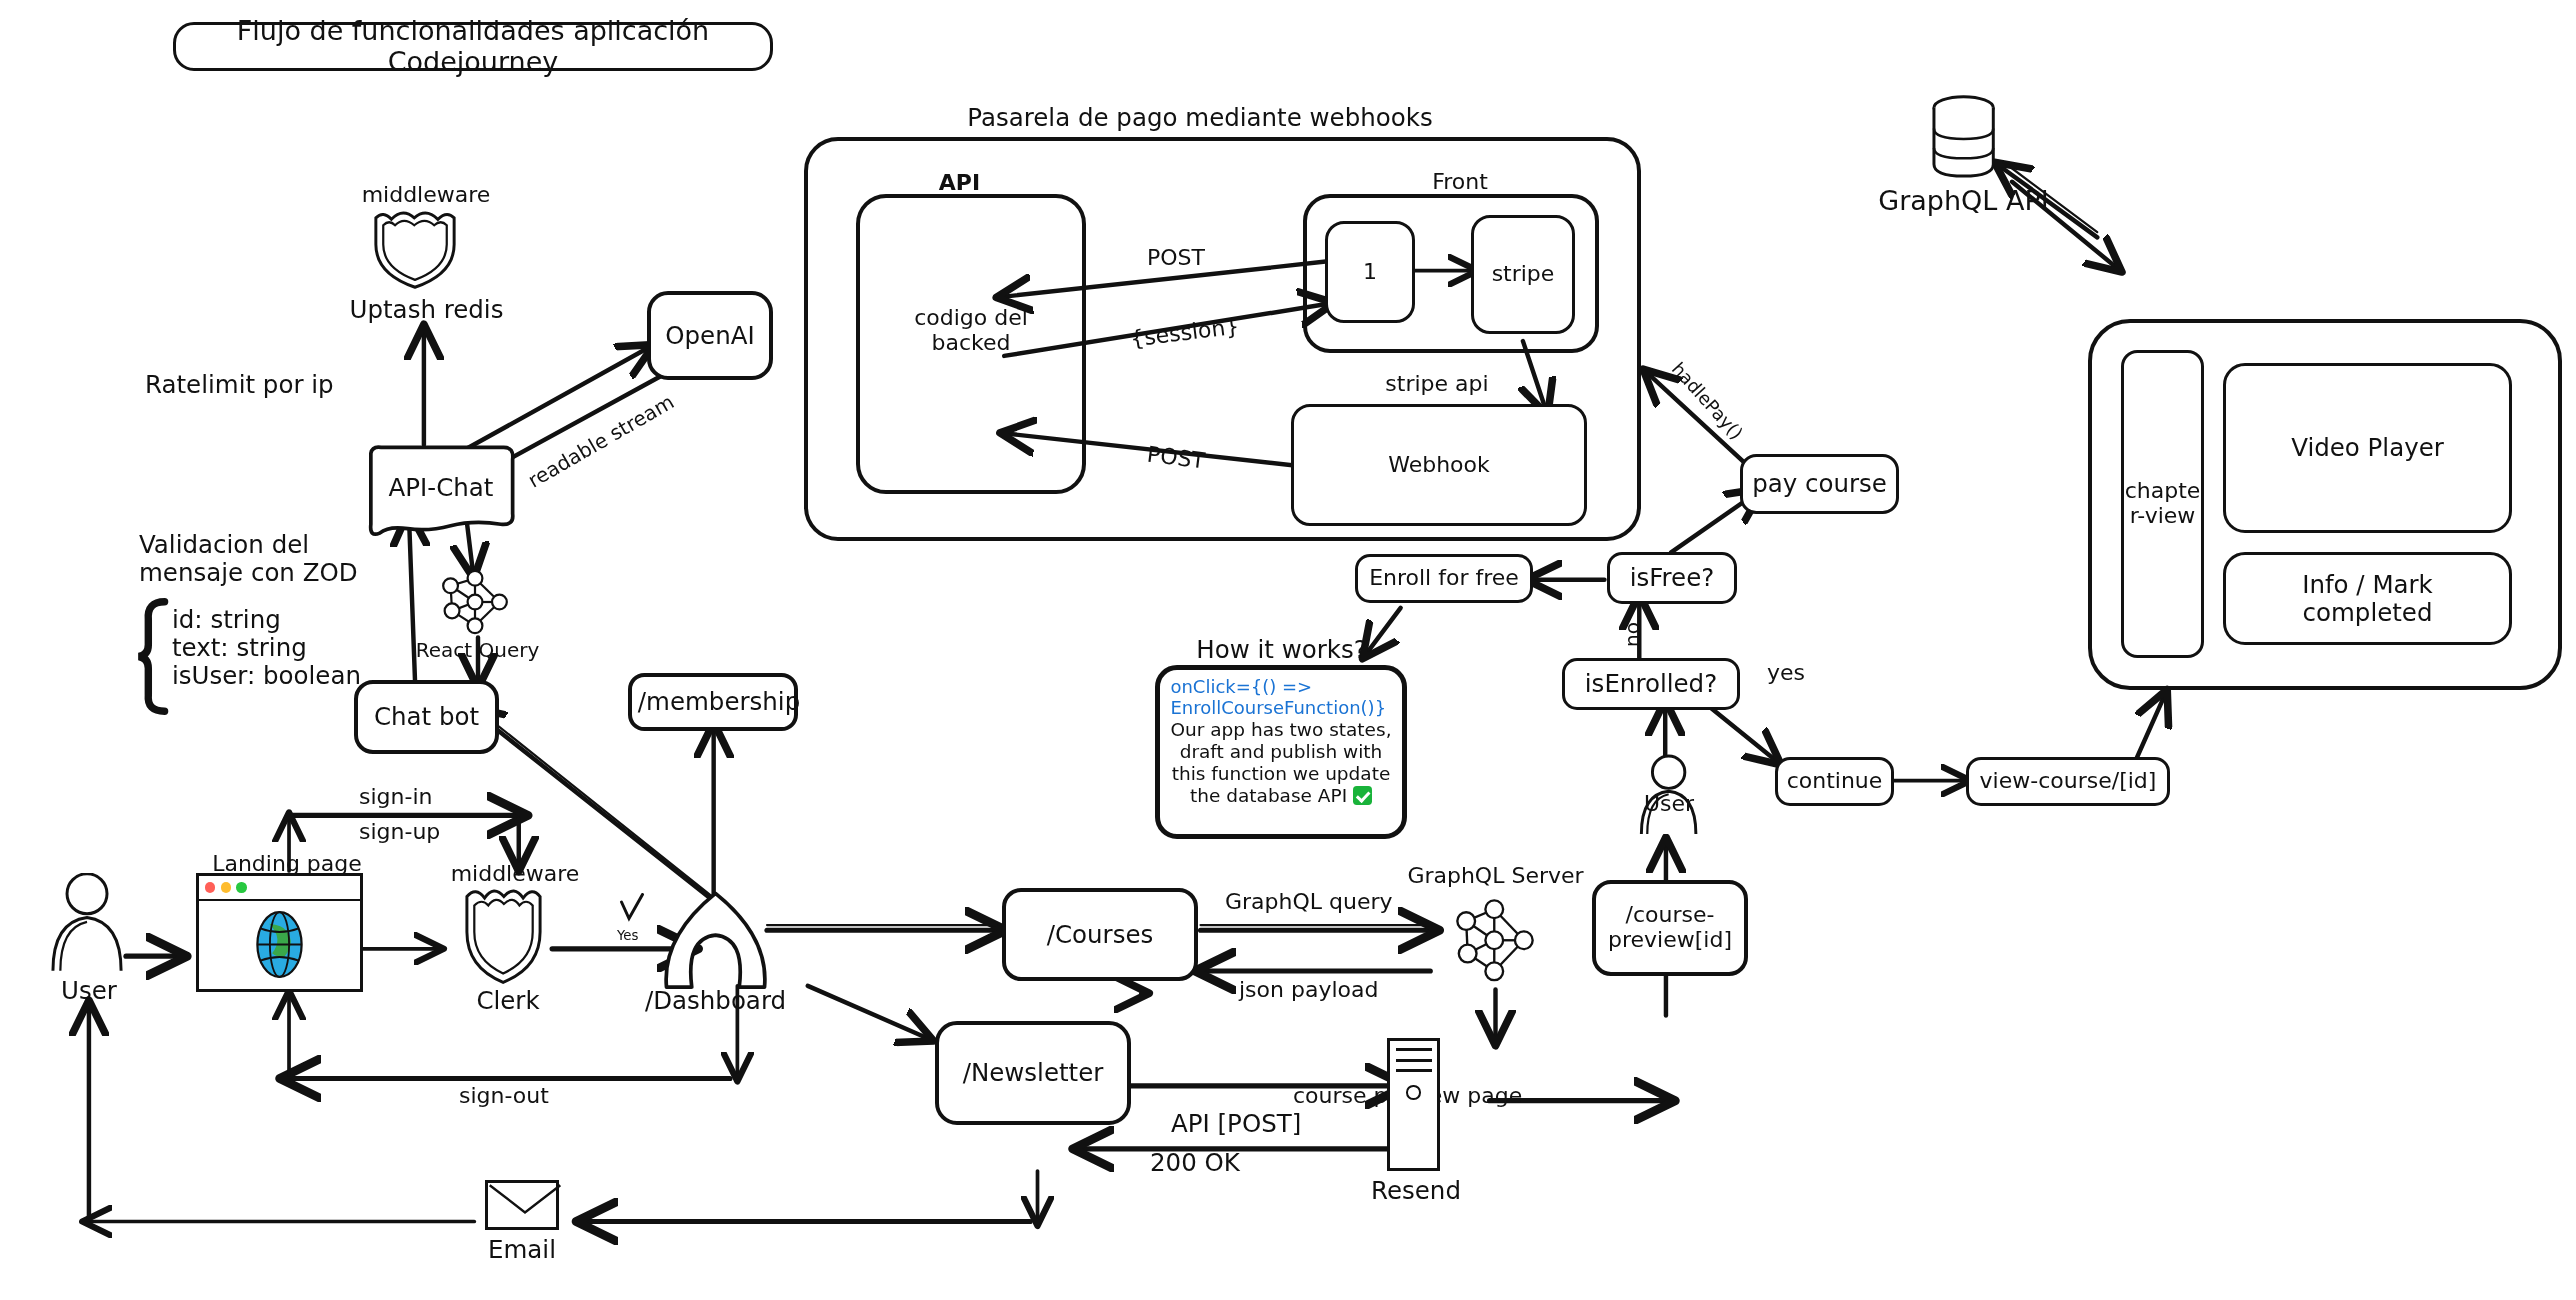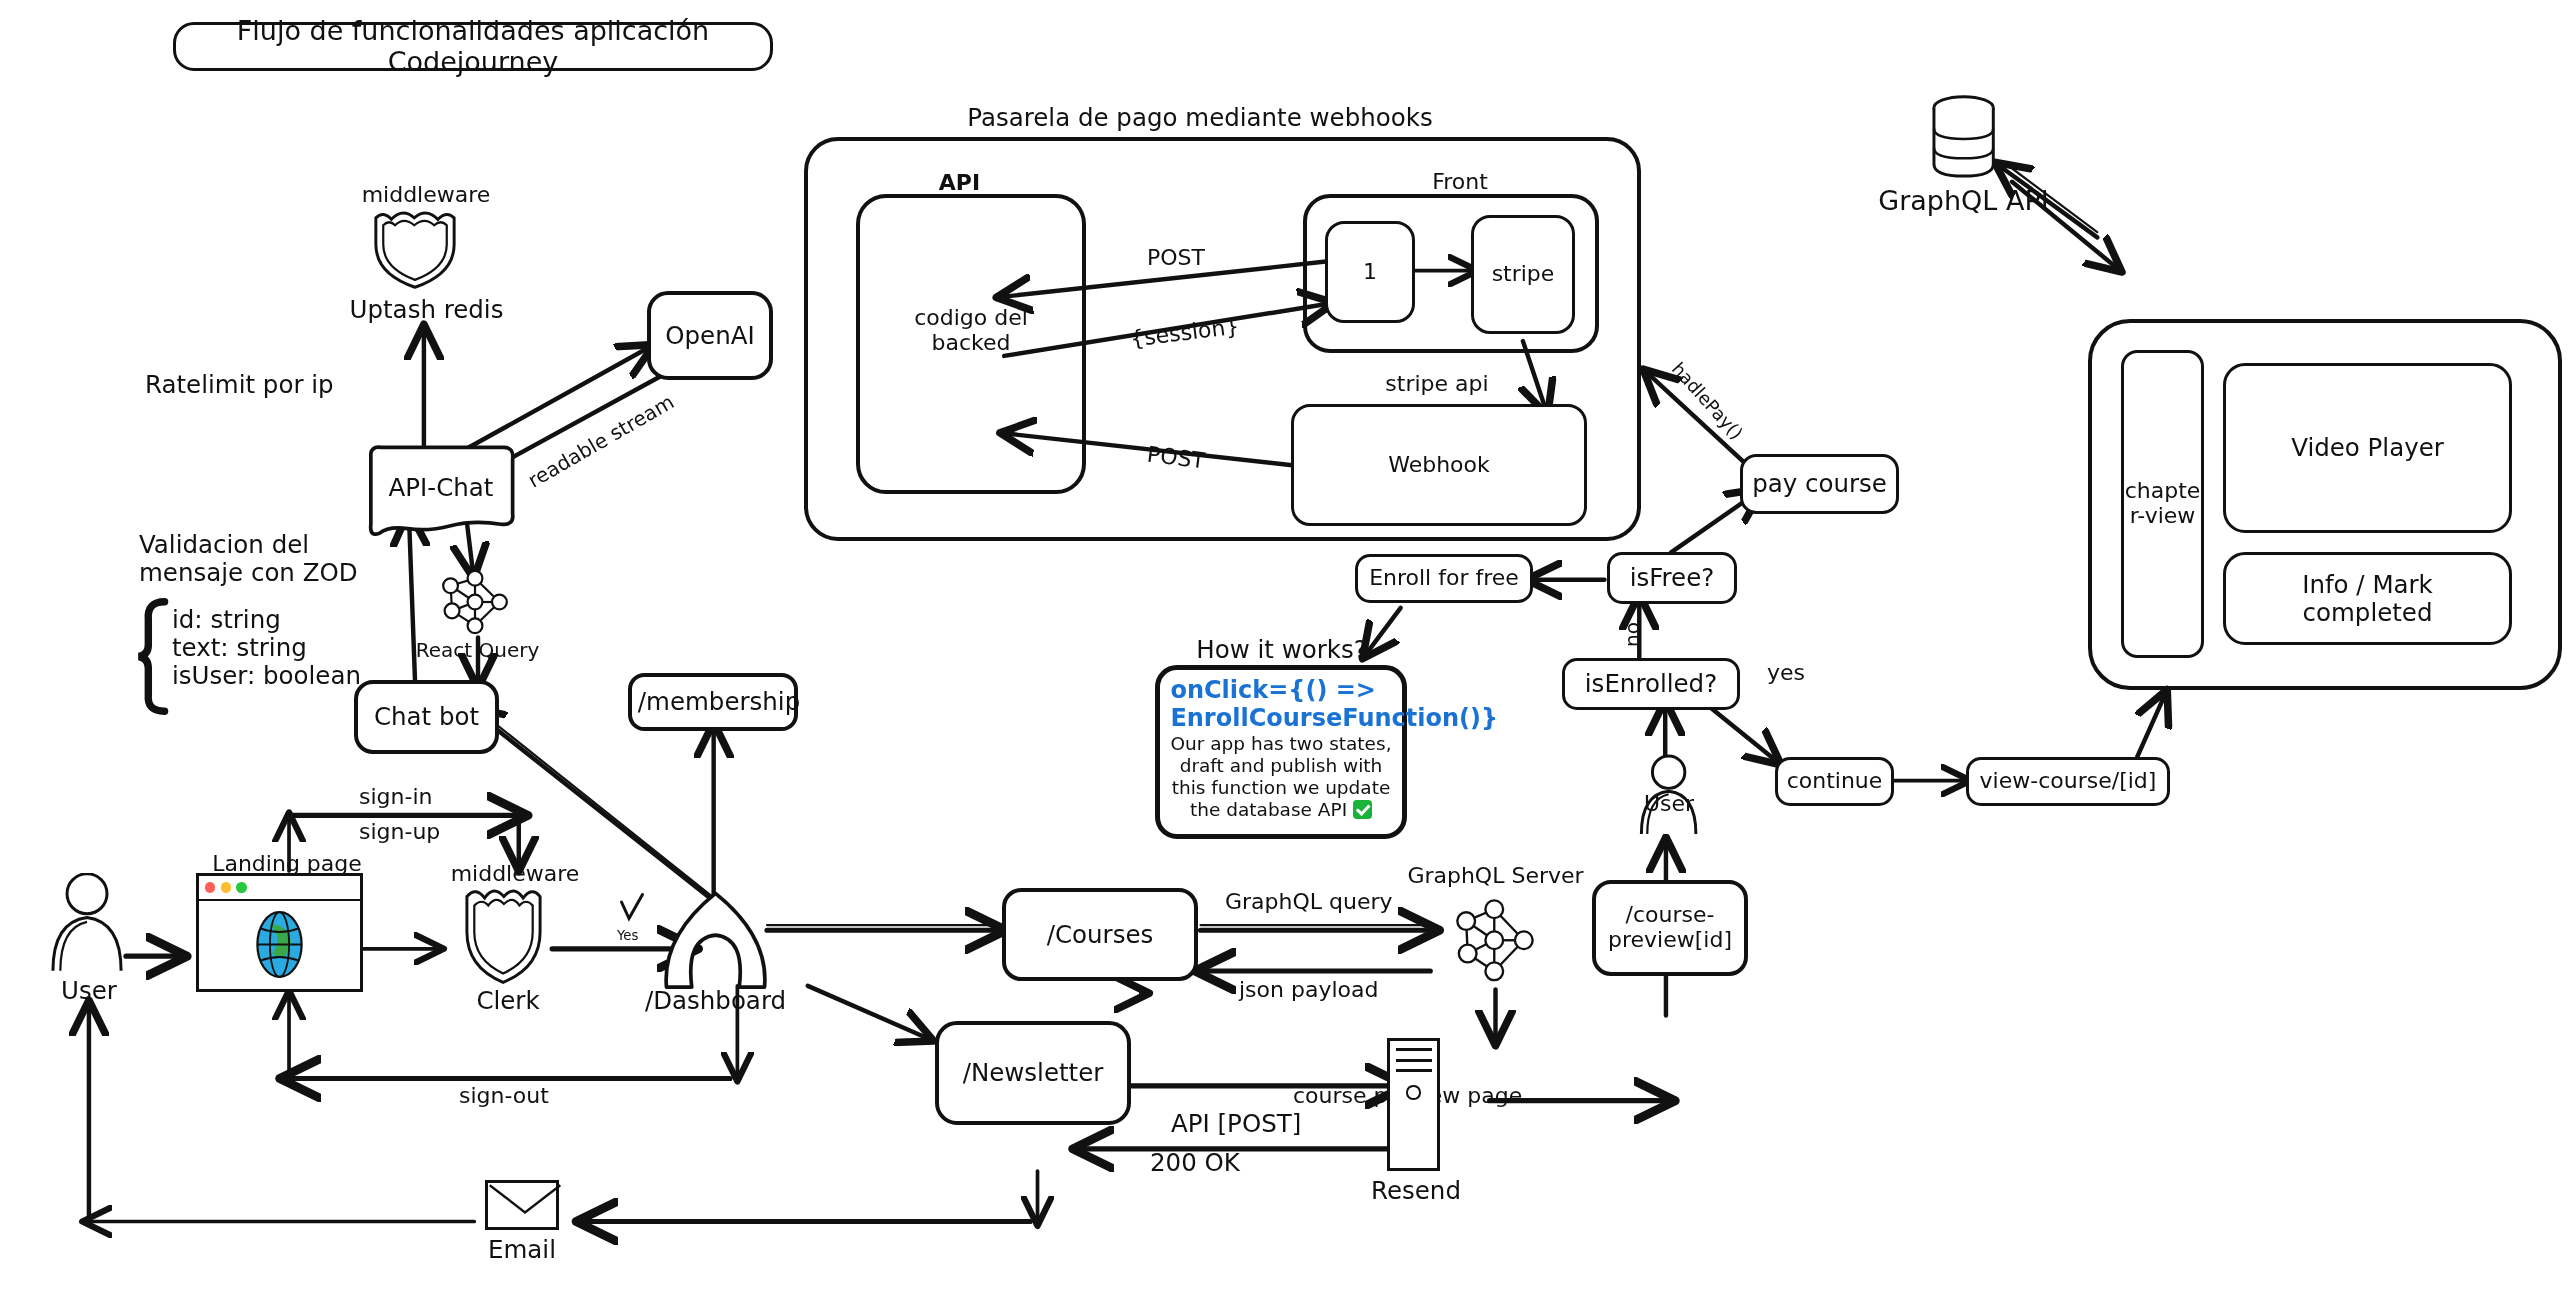--- a/index.html
+++ b/index.html
@@ -33,21 +33,21 @@
   .browser .body{height:78%;display:flex;align-items:center;justify-content:center;}
   .stick{position:absolute;}
   .envelope{position:absolute;border:3px solid #111;background:#fff;box-sizing:border-box;}
   .server{position:absolute;border:3px solid #111;background:#fff;box-sizing:border-box;}
   .server .sl{height:3px;background:#111;margin:7.4px auto 0;}
   .server .hole{width:10.4px;height:10.4px;border:2.2px solid #111;border-radius:50%;margin:13.3px auto 0;}
   .netnode{position:absolute;}
 
   .note{position:absolute;border:5.2px solid #111;border-radius:22px;background:#fff;box-sizing:border-box;
         padding:7.4px 10.4px;text-align:center;font-size:18.5px;line-height:1.18;color:#111;}
-  .codeline{color:#1a73d4;font-weight:bold;text-align:left;font-size:24px;line-height:1.16;}
+  .codeline{color:#1a73d4;font-weight:normal;text-align:left;font-size:18px;line-height:1.16;}
   .chk{display:inline-block;width:19px;height:19px;background:#19b33a;border-radius:3.7px;position:relative;vertical-align:-3.7px;}
   .chk:after{content:"";position:absolute;left:6px;top:2.2px;width:5.2px;height:10.4px;border:solid #fff;border-width:0 3px 3px 0;transform:rotate(43deg);}
 </style>
 </head>
 <body>
 
 <div id="canvas">
 
   <svg id="wires" viewBox="0 0 3476 1755">
     <defs>

